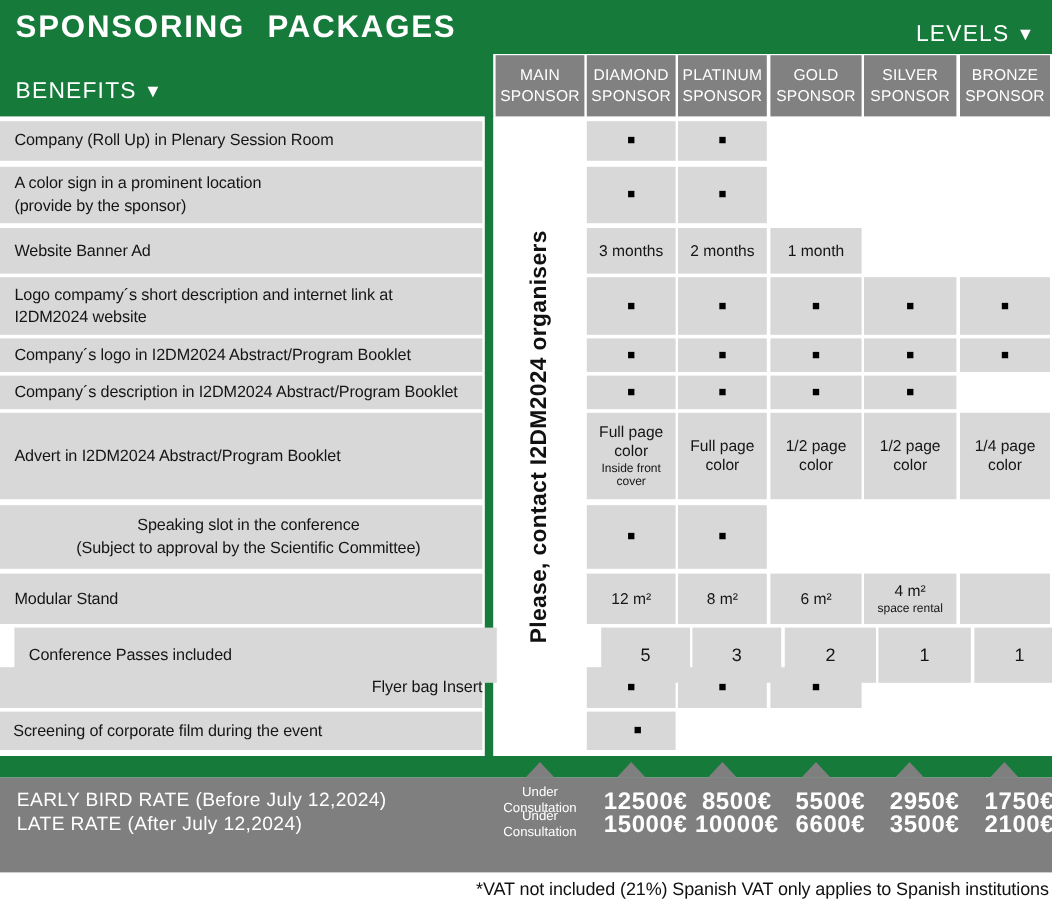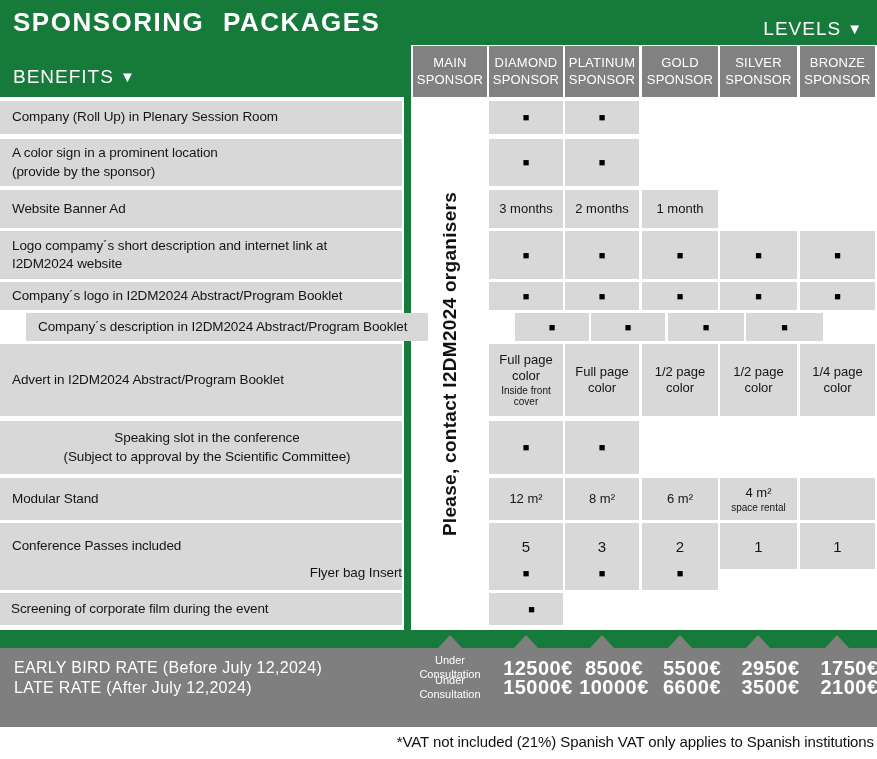--- a/index.html
+++ b/index.html
@@ -36,25 +36,25 @@
   .brow { position:absolute; left:0; width:402px; background:#d8d8d8;
           display:flex; flex-direction:column; justify-content:center;
           padding-left:12px; }
   .bl { white-space:nowrap; font-size:13.5px; color:#151515; letter-spacing:-0.1px; line-height:1.35; }
 
   .r0  { top:101px; height:33px; }
   .r1  { top:139px; height:47px; }
   .r2  { top:190px; height:38px; }
   .r3  { top:231px; height:48px; }
   .r4  { top:282px; height:28px; }
-  .r5  { top:313px; height:28px;margin-left:26px; }
+  .r5  { top:313px; height:28px; }
   .r6  { top:344px; height:72px; }
   .r7  { top:421px; height:53px;text-align:center; }
   .r8  { top:478px; height:42px; }
-  .r9  { top:523px; height:46px; }
+  .r9  { top:523px; height:46px;margin-left:12px; }
   .r10 { top:556px; height:34px;align-items:flex-end; }
   .r11 { top:593px; height:32px;padding-left:11px; }
 
   
   .cell { position:absolute; background:#d8d8d8; display:flex; flex-direction:column;
           align-items:center; justify-content:center; text-align:center; }
   .sq   { font-size:11px; line-height:1; color:#000000; }
   .ct   { font-size:13px; color:#151515; line-height:1.2; max-width:68px; }
   .csub { font-size:10px; color:#151515; line-height:1.15; max-width:68px; margin-top:1px; }
   .cn   { font-size:15px; color:#151515; }

